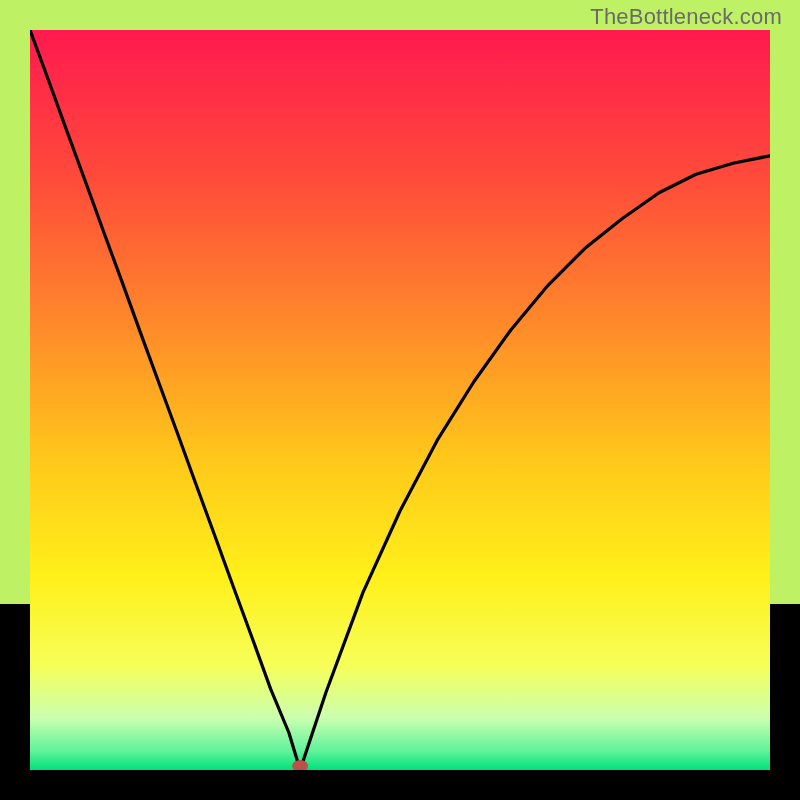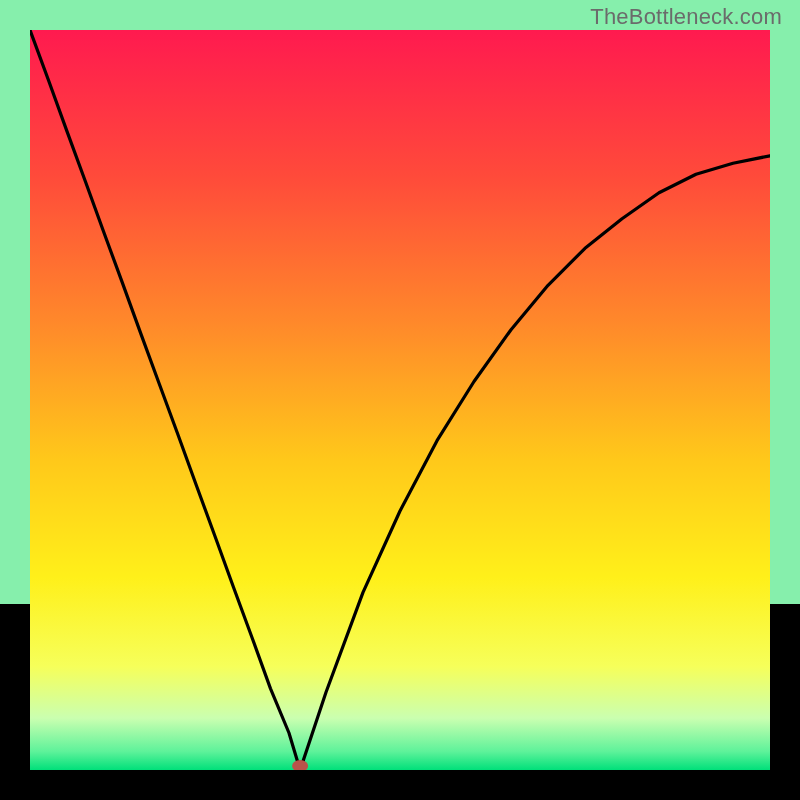--- a/index.html
+++ b/index.html
@@ -8,21 +8,21 @@
     width: 800px;
     height: 800px;
     background: #000;
     overflow: hidden;
     font-family: Arial, Helvetica, sans-serif;
   }
   .stage {
     position: relative;
     width: 800px;
     height: 604px;
-    background: #86efac;
+    background: #bef264;
   }
   .plot-area {
     position: absolute;
     left: 30px;
     top: 30px;
     width: 740px;
     height: 740px;
   }
   .gradient {
     position: absolute;

